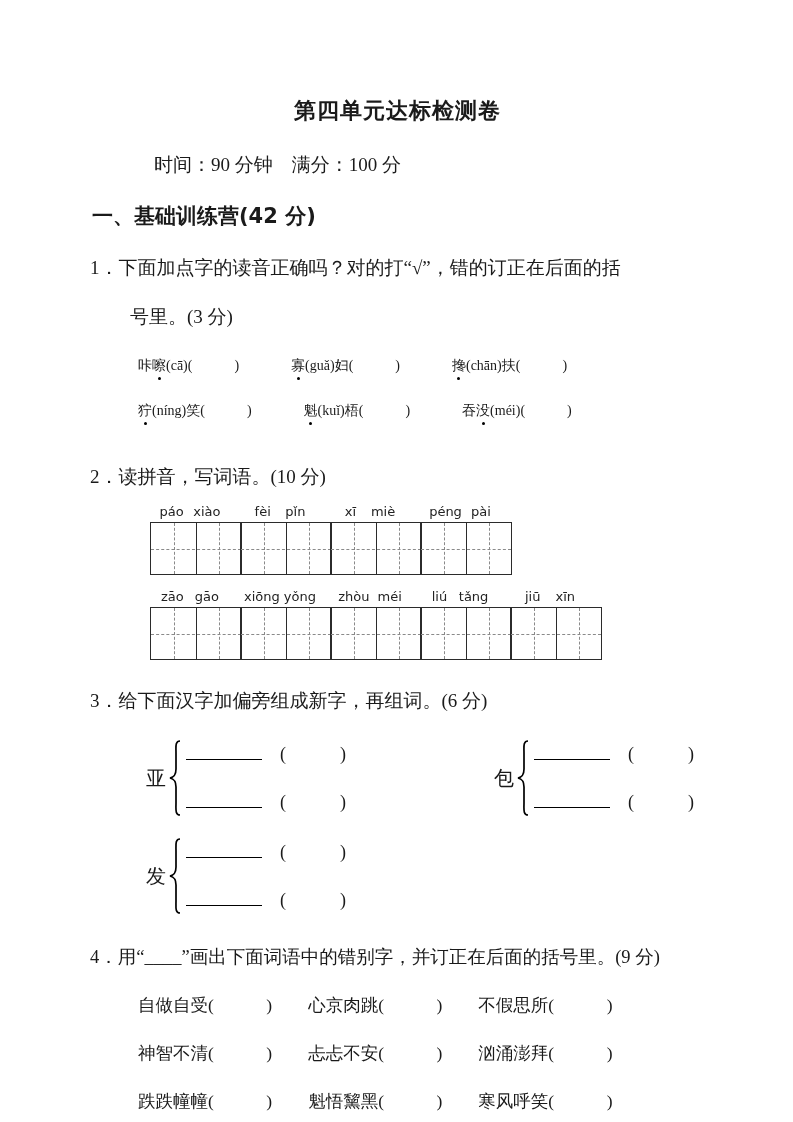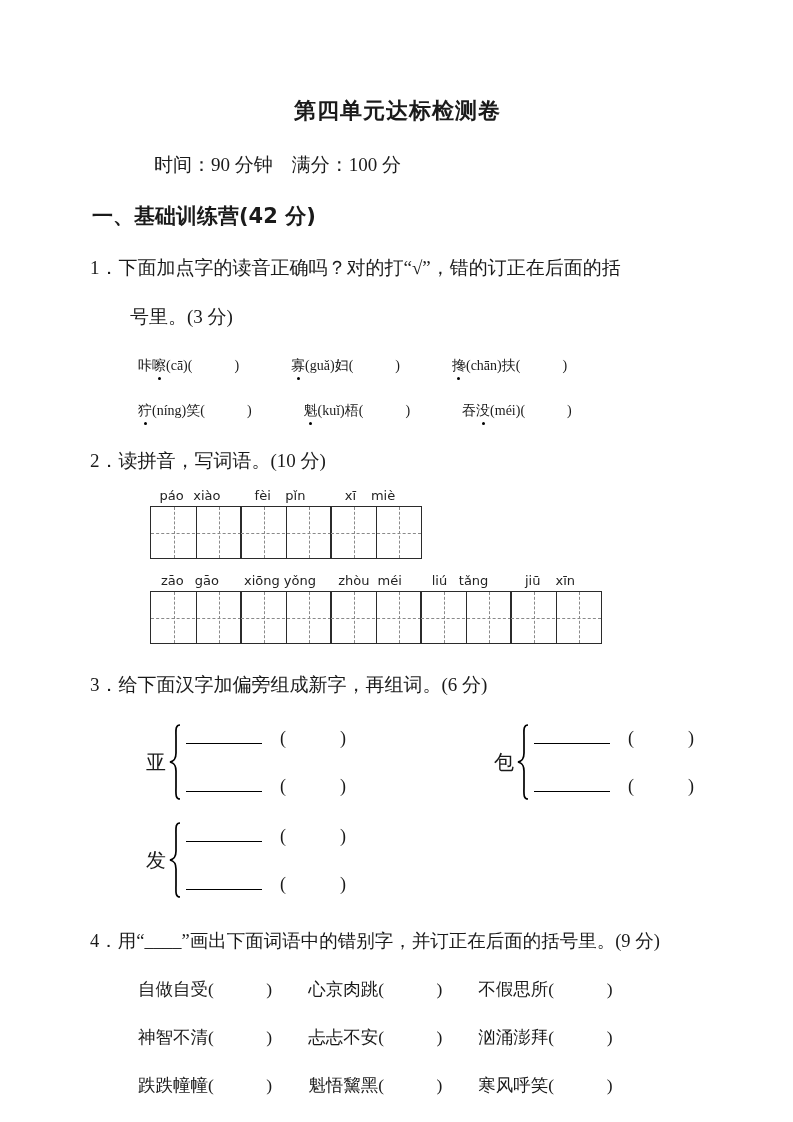--- a/index.html
+++ b/index.html
@@ -67,21 +67,21 @@
       <span class="witem"><span></span><span class="dotted">搀</span><span>(chān)扶</span><span class="blank">(　　　)</span></span>
     </div>
     <div class="word-row">
       <span class="witem"><span></span><span class="dotted">狞</span><span>(níng)笑</span><span class="blank">(　　　)</span></span>
       <span class="witem"><span></span><span class="dotted">魁</span><span>(kuǐ)梧</span><span class="blank">(　　　)</span></span>
       <span class="witem"><span>吞</span><span class="dotted">没</span><span>(méi)</span><span class="blank">(　　　)</span></span>
     </div>
   </div>
 
   <div>
-    <div class="qline" style="margin-top:28px;">2．读拼音，写词语。(10 分)</div>
+    <div class="qline" style="margin-top:44px;">2．读拼音，写词语。(10 分)</div>
 
     <div class="pinyin-grid-row">
       <div class="pgroup">
         <div class="pinyin">
             <span>páo</span>
             <span>xiào</span>
           </div>
         <div class="gridbox">
             <div class="gb-vd1"></div>
             <div class="gb-vc"></div>
@@ -98,20 +98,32 @@
             <div class="gb-vd1"></div>
             <div class="gb-vc"></div>
             <div class="gb-vd2"></div>
             <div class="gb-hd"></div>
           </div>
       </div>
       <div class="pgroup">
         <div class="pinyin">
             <span>xī</span>
             <span>miè</span>
+          </div>
+        <div class="gridbox">
+            <div class="gb-vd1"></div>
+            <div class="gb-vc"></div>
+            <div class="gb-vd2"></div>
+            <div class="gb-hd"></div>
+          </div>
+      </div>
+      <div class="pgroup">
+        <div class="pinyin">
+            <span>péng</span>
+            <span>pài</span>
           </div>
         <div class="gridbox">
             <div class="gb-vd1"></div>
             <div class="gb-vc"></div>
             <div class="gb-vd2"></div>
             <div class="gb-hd"></div>
           </div>
       </div>
     </div>
 

